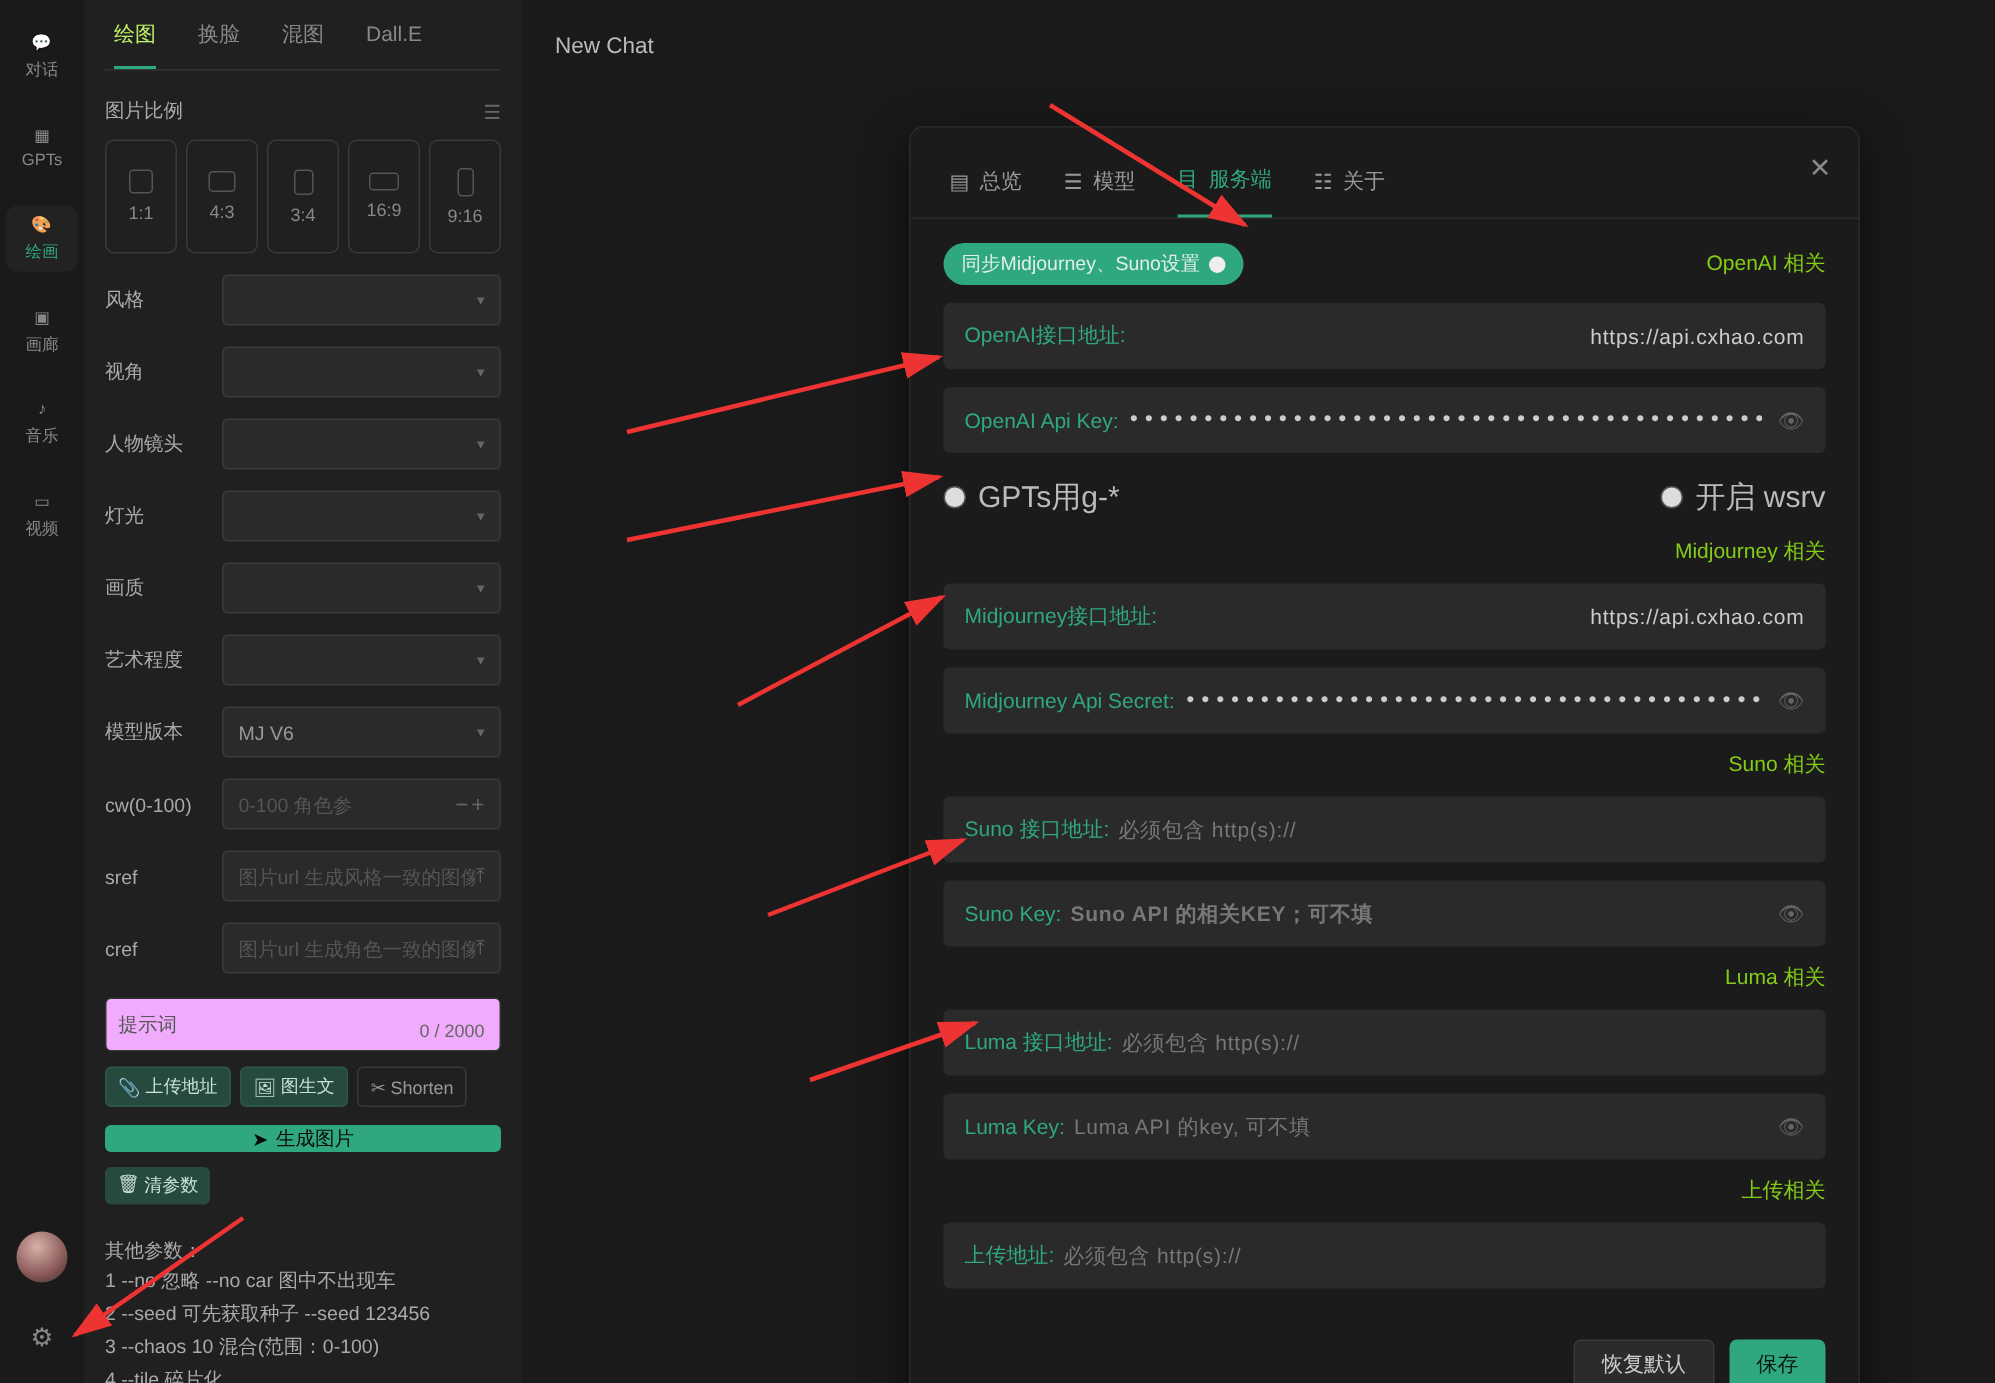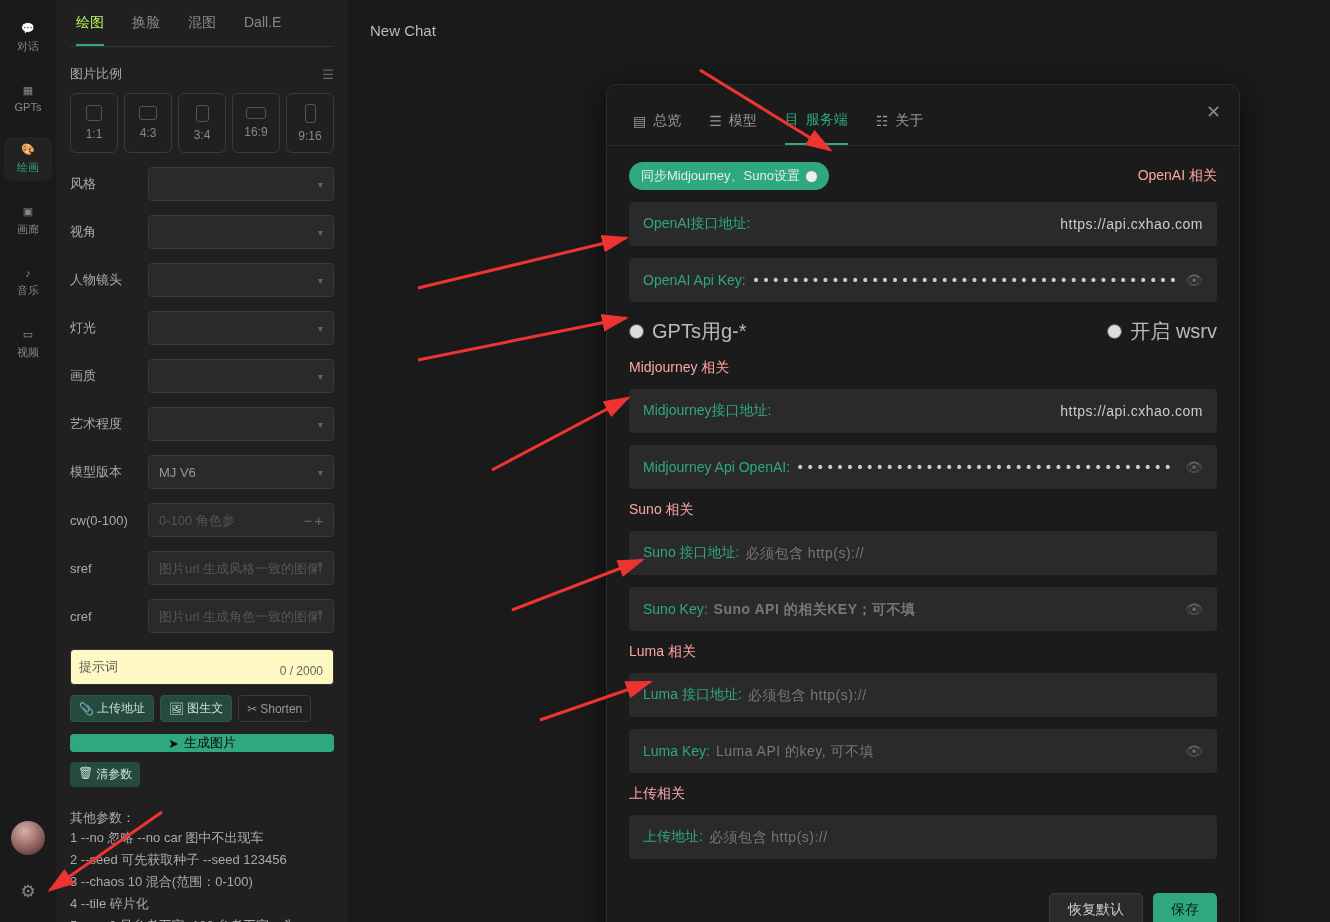--- a/index.html
+++ b/index.html
@@ -11,31 +11,31 @@
 .vnav .spacer { flex: 1; }
 .vnav .avatar { width: 34px; height: 34px; border-radius: 50%; background: radial-gradient(circle at 40% 30%, #d8b0a8, #8a5a58 60%, #3a2a28); margin-bottom: 8px; }
 .vnav .gear { color: #888; font-size: 17px; margin-bottom: 20px; cursor: pointer; }
 
 .side { position: absolute; left: 56px; top: 0; width: 292px; height: 100%; background: #202020; display: flex; flex-direction: column; padding: 0 14px; overflow-y: auto; }
 .tabs { display: flex; gap: 28px; padding: 14px 6px 0; border-bottom: 1px solid #333; }
 .tabs .tab { color: #888; padding-bottom: 12px; cursor: pointer; }
 .tabs .tab.active { color: #bef264; border-bottom: 2px solid #2fa87f; font-weight: 500; }
 .sec-head { display: flex; justify-content: space-between; align-items: center; color: #aaa; margin: 18px 0 10px; font-size: 13px; }
 .ratio-row { display: flex; gap: 6px; }
-.ratio { flex: 1; border: 1px solid #3a3a3a; border-radius: 6px; height: 60px; display: flex; flex-direction: column; align-items: center; justify-content: center; gap: 6px; color: #888; font-size: 12px; cursor: pointer; }
+.ratio { flex: 1; border: 1px solid #3a3a3a; border-radius: 6px; height: 76px; display: flex; flex-direction: column; align-items: center; justify-content: center; gap: 6px; color: #888; font-size: 12px; cursor: pointer; }
 .ratio .shape { border: 1.5px solid #555; border-radius: 3px; }
 .form-row { display: flex; align-items: center; margin-top: 14px; gap: 8px; }
 .form-row label { width: 70px; color: #aaa; font-size: 13px; }
 .select, .tinput { flex: 1; height: 34px; background: #2a2a2a; border: 1px solid #3a3a3a; border-radius: 4px; display: flex; align-items: center; padding: 0 10px; color: #999; justify-content: space-between; font-size: 13px; }
 .chev { color: #666; font-size: 10px; }
 .tinput input { background: transparent; border: none; outline: none; color: #e5e5e5; width: 100%; font-size: 13px; }
 .tinput input::placeholder { color: #555; }
 .numctl { display: flex; gap: 2px; color: #666; font-size: 15px; }
 .up-icon { color: #666; font-size: 13px; }
-.txtarea { margin-top: 16px; height: 58px; background: #fef9c3; border: 1px solid #333; border-radius: 4px; padding: 8px; position: relative; }
+.txtarea { margin-top: 16px; height: 58px; background: #f0abfc; border: 1px solid #333; border-radius: 4px; padding: 8px; position: relative; }
 .txtarea .ph { color: #555; font-size: 13px; }
 .txtarea .cnt { position: absolute; right: 10px; bottom: 6px; color: #666; font-size: 12px; }
 .chips { display: flex; gap: 6px; margin-top: 10px; }
 .chip { font-size: 12px; border: 1px solid #3a3a3a; border-radius: 4px; padding: 4px 8px; color: #999; cursor: pointer; display: flex; align-items: center; gap: 3px; }
 .chip.sel { background: #264a3d; color: #c8e0d5; border-color: #2a5a45; }
 .genbtn { margin-top: 12px; height: 34px; background: #2fa87f; color: #0a0a0a; border-radius: 4px; display: flex; align-items: center; justify-content: center; font-size: 13px; cursor: pointer; font-weight: 500; }
 .clearchip { margin-top: 10px; display: inline-flex; font-size: 12px; background: #264a3d; color: #c8e0d5; border-radius: 4px; padding: 4px 8px; align-self: flex-start; cursor: pointer; }
 .helphead { margin-top: 22px; color: #aaa; font-size: 13px; }
 .helpline { color: #aaa; font-size: 13px; line-height: 22px; }
 
@@ -43,21 +43,21 @@
 
 .modal { position: absolute; left: 606px; top: 84px; width: 634px; background: #1b1b1b; border: 1px solid #2a2a2a; border-radius: 10px; padding: 0; box-shadow: 0 8px 30px rgba(0,0,0,0.6); }
 .modal .close { position: absolute; right: 18px; top: 16px; color: #888; font-size: 18px; cursor: pointer; }
 .mtabs { display: flex; gap: 28px; padding: 26px 26px 0; border-bottom: 1px solid #2c2c2c; }
 .mtabs .mtab { display: flex; align-items: center; gap: 7px; color: #999; padding-bottom: 14px; cursor: pointer; font-size: 14px; }
 .mtabs .mtab.active { color: #2fa87f; border-bottom: 2px solid #2fa87f; }
 .mbody { padding: 16px 22px 20px; display: flex; flex-direction: column; gap: 12px; }
 .syncrow { display: flex; justify-content: space-between; align-items: center; }
 .pill { background: #2fa87f; color: #062; color: #0f3; color: #e0efe8; padding: 5px 12px; border-radius: 14px; font-size: 13px; display: flex; align-items: center; gap: 6px; }
 .pill .dot { width: 11px; height: 11px; background: #eee; border-radius: 50%; }
-.sec-label { color: #fca5a5; font-size: 14px; }
+.sec-label { color: #84cc16; text-align: right; font-size: 14px; }
 .inpwrap { background: #2a2a2a; border-radius: 4px; height: 44px; display: flex; align-items: center; padding: 0 14px; position: relative; }
 .inpwrap .lab { color: #2fa87f; font-size: 14px; margin-right: 6px; white-space: nowrap; }
 .inpwrap input { flex: 1; background: transparent; border: none; outline: none; color: #ccc; text-align: right; font-size: 14px; letter-spacing: 0.5px; }
 .inpwrap input.dots { letter-spacing: 1.5px; font-family: monospace; }
 .inpwrap input::placeholder { color: #777; text-align: left; }
 .inpwrap .eye { color: #666; margin-left: 10px; font-size: 14px; }
 .togrow { display: flex; justify-content: space-between; align-items: center; padding: 4px 0 2px; }
 .tog { display: flex; align-items: center; gap: 8px; color: #bbb; font-size: 20px; }
 .tog .knob { width: 15px; height: 15px; background: #ddd; border-radius: 50%; border: 1px solid #555; }
 .mfoot { padding: 14px 22px 22px; display: flex; justify-content: flex-end; gap: 10px; }
@@ -276,21 +276,21 @@
           <span class="knob"></span>
           <span>开启 wsrv</span>
         </div>
     </div>
     <div class="sec-label">Midjourney 相关</div>
     <div class="inpwrap">
         <span class="lab">Midjourney接口地址:</span>
         <input value="https://api.cxhao.com" style="">
       </div>
     <div class="inpwrap">
-        <span class="lab">Midjourney Api OpenAI:</span>
+        <span class="lab">Midjourney Api Secret:</span>
         <input class="dots" value="•••••••••••••••••••••••••••••••••••••••••••••••••" style="">
         <span class="eye">👁</span>
       </div>
     <div class="sec-label">Suno 相关</div>
     <div class="inpwrap">
         <span class="lab">Suno 接口地址:</span>
         <input style="text-align: left;" placeholder="必须包含 http(s)://">
       </div>
     <div class="inpwrap">
         <span class="lab">Suno Key:</span>

